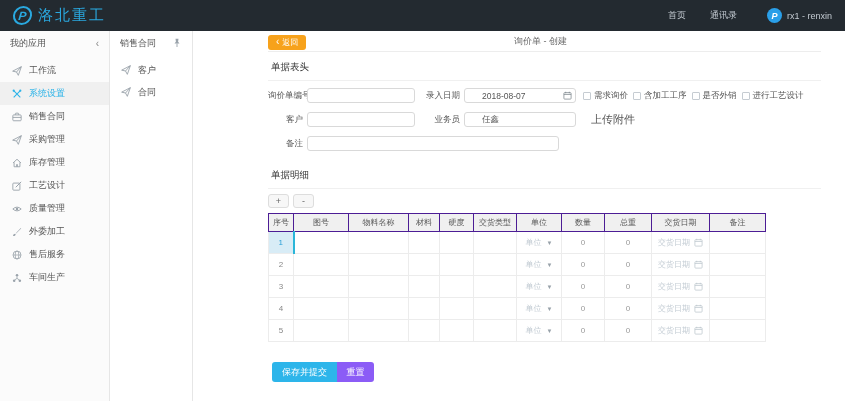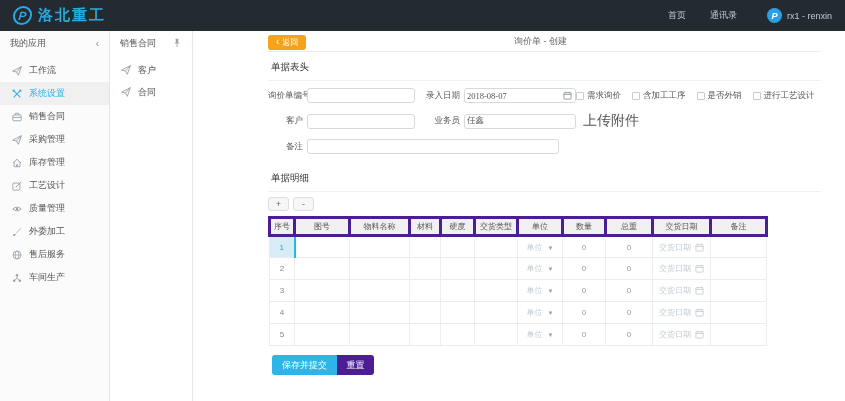--- a/index.html
+++ b/index.html
@@ -3,21 +3,21 @@
 <meta charset="utf-8">
 <style>
   *{box-sizing:border-box;margin:0;padding:0}
   html,body{width:845px;height:401px;overflow:hidden}
   body{font-family:"Liberation Sans","DejaVu Sans",sans-serif;background:#fff;color:#555}
 
   
   .topbar{height:31px;background:#232a30;display:flex;align-items:center;justify-content:space-between;padding:0 13px}
   .brand{display:flex;align-items:center;gap:6px}
   .brand-icon{width:19px;height:19px;border:2px solid #2aa9e0;border-radius:50%;color:#2aa9e0;font-style:italic;font-weight:bold;font-size:12px;display:flex;align-items:center;justify-content:center;transform:skewX(-6deg)}
-  .brand-name{color:#2aa9e0;font-size:15px;font-weight:bold;letter-spacing:2px}
+  .brand-name{color:#2aa9e0;font-size:15px;font-weight:normal;letter-spacing:2px}
   .topnav{display:flex;align-items:center;gap:24px}
   .nav-item{color:#c3cad1;font-size:9px;cursor:pointer}
   .userbox{display:flex;align-items:center;gap:5px;color:#c3cad1;font-size:9px;margin-left:6px}
   .avatar{width:15px;height:15px;border-radius:50%;background:#2a9fe8;color:#fff;font-size:9px;font-style:italic;font-weight:bold;display:flex;align-items:center;justify-content:center}
 
   
   .layout{display:flex;height:380px}
   .sidebar1{width:110px;background:#fbfbfb;border-right:1px solid #e6e6e6;flex-shrink:0}
   .sidebar2{width:83px;background:#fff;border-right:1px solid #e6e6e6;flex-shrink:0}
   .s-header{height:24px;display:flex;align-items:center;justify-content:space-between;padding:0 10px;font-size:9px;color:#555}
@@ -36,48 +36,48 @@
   .back-btn{background:#f7a21b;border:none;color:#fff;font-size:8px;height:15px;padding:0 8px;border-radius:3px;display:flex;align-items:center;gap:3px;cursor:pointer;margin-top:2px}
   .back-btn .bk{font-size:10px;line-height:1}
   .page-title{position:absolute;left:0;right:8px;text-align:center;font-size:9px;color:#666}
 
   .section-head{padding:9px 0 6px 3px;border-bottom:1px solid #f0f0f0;font-size:9.5px;color:#333}
 
   .form{margin-top:7px}
   .frow{display:flex;align-items:center;margin-bottom:9px}
   .flabel{width:35px;text-align:right;font-size:8.5px;color:#555;margin-right:4px;white-space:nowrap;flex-shrink:0}
   .flabel2{width:40px;text-align:right;font-size:8.5px;color:#555;margin-right:4px;margin-left:5px;white-space:nowrap;flex-shrink:0}
-  .tin{height:15px;border:1px solid #d9d9d9;border-radius:3px;font-size:8.5px;color:#555;padding:0 2px;font-family:Liberation Serif, serif;outline:none;background:#fff}
+  .tin{height:15px;border:1px solid #d9d9d9;border-radius:3px;font-size:8.5px;color:#555;padding:0 17px;font-family:Liberation Sans, sans-serif;outline:none;background:#fff}
   .w1{width:108px}.w2{width:112px}.w3{width:252px}
   .input-wrap{position:relative;display:inline-flex}
   .input-wrap .tin{padding-right:16px}
   .input-wrap .icon{position:absolute;right:4px;top:3px;width:9px;height:9px;color:#7c858c}
-  .cb-group{display:flex;gap:11px;}
+  .cb-group{display:flex;gap:5px;margin-left:7px}
   .cb{display:flex;align-items:center;gap:3px;font-size:8.5px;color:#555;cursor:pointer;white-space:nowrap}
   .cbx{width:8px;height:8px;border:1px solid #c6ccd2;border-radius:1px;background:#fff;display:inline-block}
-  .upload-link{font-size:14px;color:#555;margin-left:7px;cursor:pointer;white-space:nowrap}
+  .upload-link{font-size:11px;color:#555;margin-left:15px;cursor:pointer;white-space:nowrap}
 
   .grid-toolbar{display:flex;gap:4px;margin:5px 0 5px 0}
   .gbtn{width:21px;height:14px;background:#f7f7f7;border:1px solid #ddd;border-radius:3px;font-size:9px;color:#666;line-height:1;cursor:pointer;display:flex;align-items:center;justify-content:center}
 
   table.grid{border-collapse:collapse;table-layout:fixed;width:497px;background:#fff}
-  .grid th{background:#f0f0f0;height:18px;font-size:8px;color:#555;font-weight:normal;border:3px solid #4c1d95;overflow:hidden;white-space:nowrap}
+  .grid th{background:#f0f0f0;height:18px;font-size:8px;color:#555;font-weight:normal;border:1px solid #4c1d95;overflow:hidden;white-space:nowrap}
   .grid td{height:22px;font-size:8px;border:1px solid #ececec;text-align:center;color:#555;overflow:hidden;white-space:nowrap}
   .grid td.seq{color:#888}
   .grid tr.selected td.seq{background:#d8ecf6;border-right:2px solid #2ab6d9;color:#2a9fd6}
   .grid td.unit{color:#c2cbd3}
   .grid td.unit .caret{font-size:6px;color:#98a2aa;margin-left:5px}
   .grid td.num{color:#999}
   .grid td.date{color:#c2cbd3}
   .grid td.date .cellwrap{display:flex;align-items:center;justify-content:space-between;padding:0 6px}
   .grid td .icon.cal{width:9px;height:9px;color:#bcc5cc}
 
-  .actions{display:flex;margin-top:9px;margin-left:4px}
+  .actions{display:flex;margin-top:20px;margin-left:4px}
   .btn-submit{width:65px;height:20px;background:#2db5ea;border:none;border-radius:3px 0 0 3px;color:#fff;font-size:9px;cursor:pointer;font-family:inherit}
-  .btn-reset{width:37px;height:20px;background:#4c1d95;border:none;border-radius:0 3px 3px 0;color:#fff;font-size:9px;cursor:pointer;font-family:inherit}
+  .btn-reset{width:37px;height:20px;background:#8b5cf6;border:none;border-radius:0 3px 3px 0;color:#fff;font-size:9px;cursor:pointer;font-family:inherit}
 </style>
 </head>
 <body>
 
 <header class="topbar">
   <div class="brand">
     <span class="brand-icon">P</span>
     <span class="brand-name">洛北重工</span>
   </div>
   <div class="topnav">

